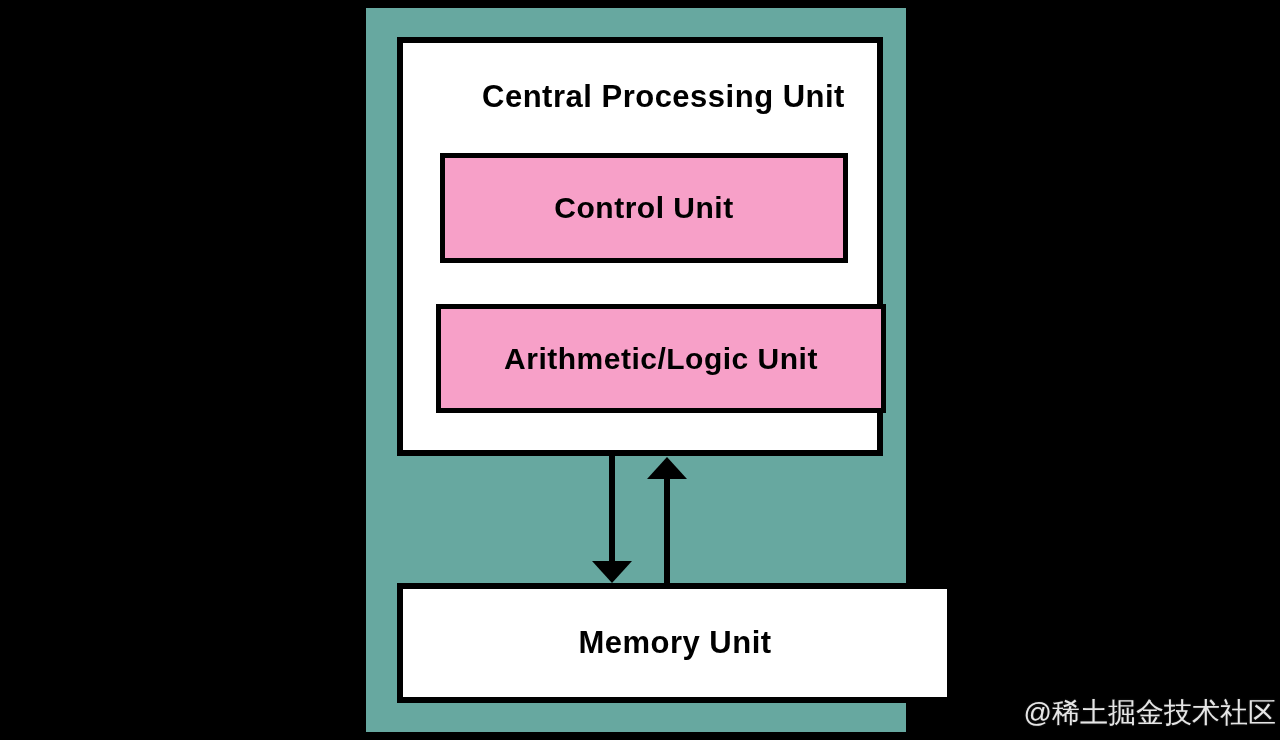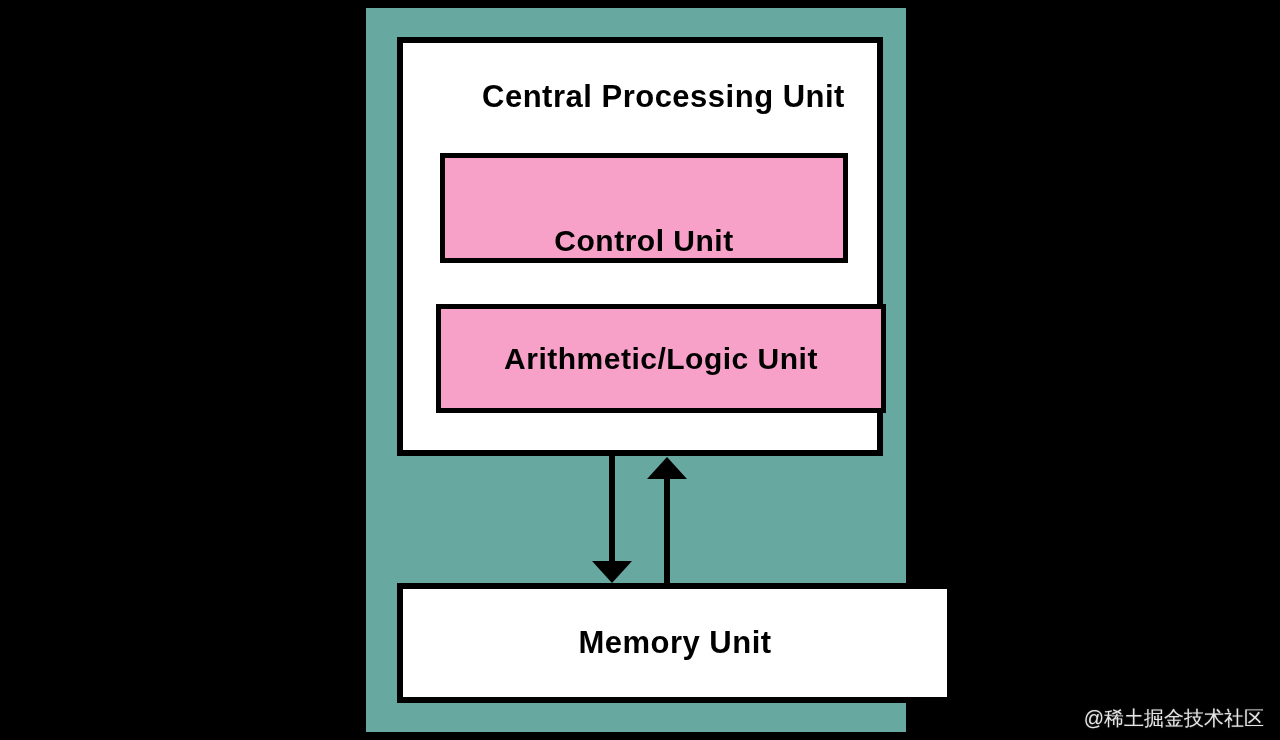--- a/index.html
+++ b/index.html
@@ -40,21 +40,21 @@
     padding-left:35px;
   }
   .block{
     position:absolute;
     background:var(--pink-bg);
     border:5px solid var(--line-color);
     display:flex; align-items:center; justify-content:center;
     font-size:30px; font-weight:700; color:var(--text-color);
     letter-spacing:0.5px;
   }
-  .block.control{ left:440px; top:153px; width:408px; height:110px;align-items:flex-end; }
+  .block.control{ left:440px; top:153px; width:408px; height:110px; }
   .block.alu{ left:436px; top:304px; width:450px; height:109px; }
   .memory-box{
     position:absolute;
     left:397px; top:583px; width:556px; height:120px;
     background:var(--box-bg);
     border:6px solid var(--line-color);
     display:flex; align-items:center; justify-content:center;
     font-size:31px; font-weight:700; color:var(--text-color);
     letter-spacing:0.5px;
   }
@@ -68,22 +68,22 @@
     width:0; height:0;
     border-left:20px solid transparent;
     border-right:20px solid transparent;
   }
   .down-line{ left:609px; top:455px; height:108px; }
   .down-head{ left:592px; top:561px; border-top:22px solid var(--line-color); }
   .up-head{ left:647px; top:457px; border-bottom:22px solid var(--line-color); }
   .up-line{ left:664px; top:478px; height:107px; }
   .watermark{
     position:absolute;
-    right:16px; bottom:8px;
-    font-size:20px;
+    right:4px; bottom:8px;
+    font-size:28px;
     color:var(--watermark-color);
     text-shadow:0 0 2px rgba(60,60,60,0.9), 1px 1px 1px rgba(0,0,0,0.8);
     white-space:nowrap;
     margin-top:8px;
   }
 </style>
 </head>
 <body>
 
 <div class="board"></div>

